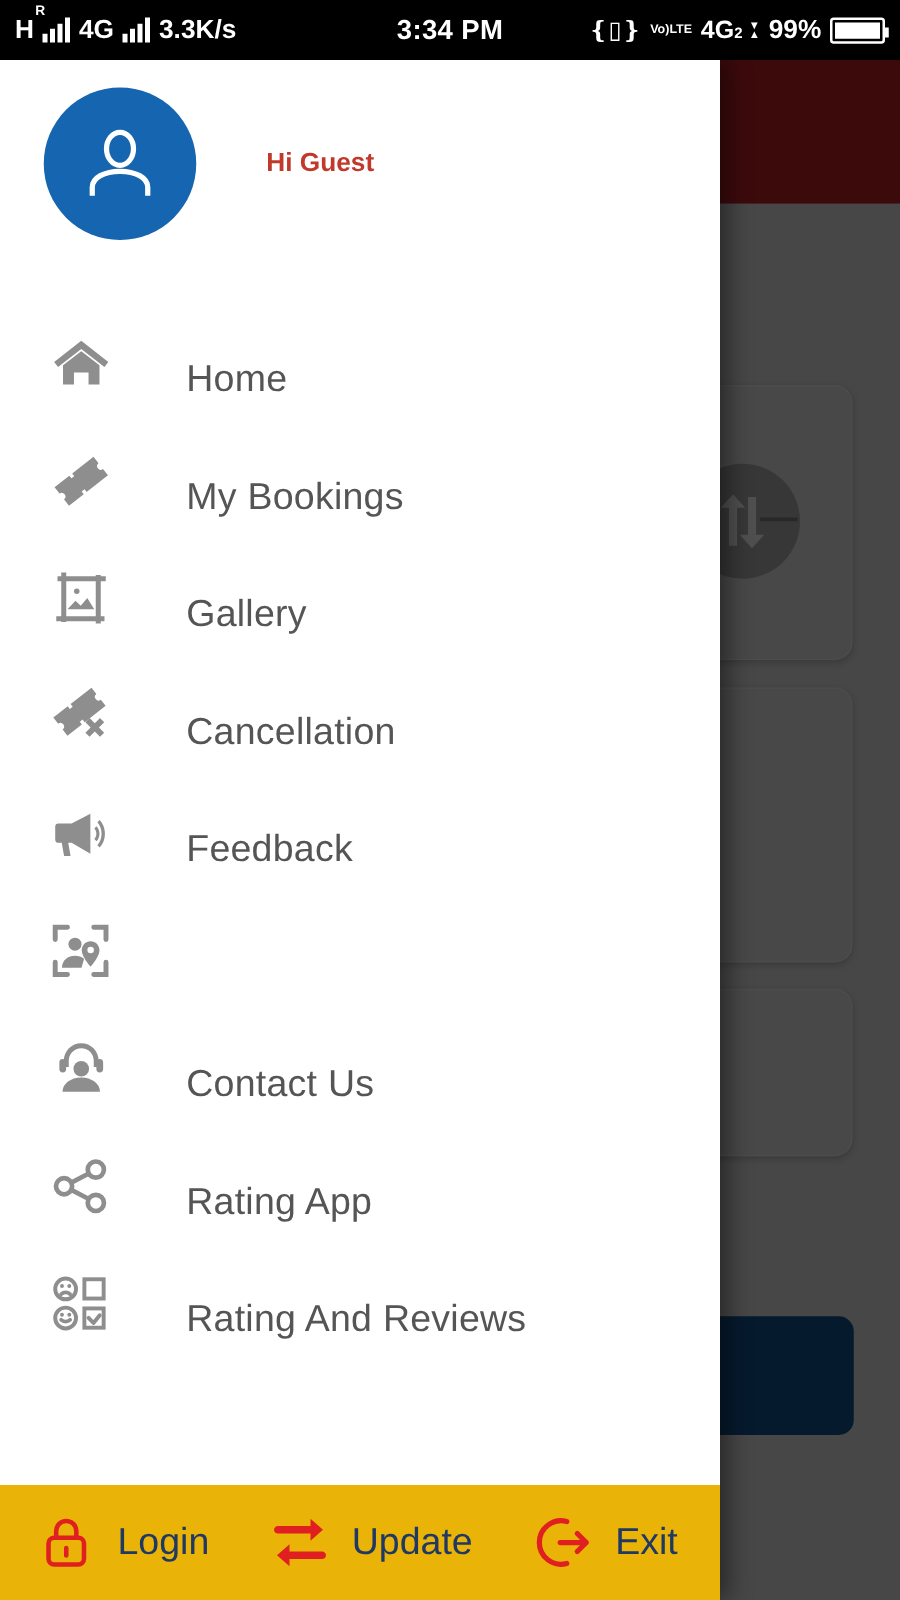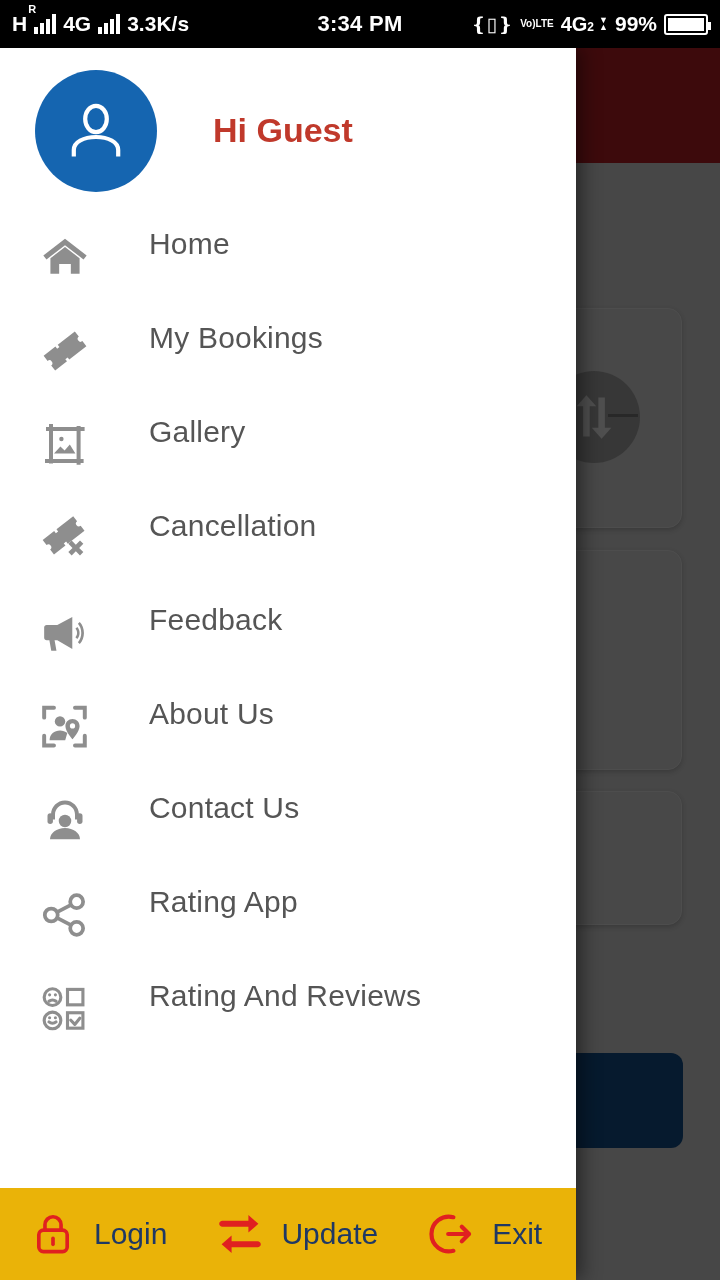--- a/index.html
+++ b/index.html
@@ -72,26 +72,26 @@
     display:flex; flex-direction:column;
   }
   .drawer-scroll{ flex:1 1 auto; overflow:hidden; }
 
   
   .profile{ display:flex; align-items:center; height:165px; padding-left:35px; }
   .avatar{
     width:122px; height:122px; border-radius:50%; background:#1565b0;
     display:flex; align-items:center; justify-content:center; flex:0 0 auto;
   }
-  .greeting{ margin-left:56px; color:#c0392b; font-size:34px; font-weight:bold; }
+  .greeting{ margin-left:56px; color:#c0392b; font-size:21px; font-weight:bold; }
 
   
   .menu{ padding-top:14px; }
   .menu-item{
-    display:flex; align-items:flex-start; height:94px; padding-left:35px; cursor:pointer;
+    display:flex; align-items:flex-end; height:94px; padding-left:35px; cursor:pointer;
   }
   .m-ico{
     width:60px; height:60px; flex:0 0 auto;
     display:flex; align-items:center; justify-content:center;
     color:#8e8e8e;
   }
   .m-label{ margin-left:54px; font-size:30px; color:#555555; letter-spacing:.2px; }
 
   
   .bottombar{
@@ -241,21 +241,20 @@
             <svg width="50" height="50" viewBox="0 0 24 24" fill="none" stroke="currentColor" stroke-width="1.9" stroke-linecap="round">
               <path d="M2 7.5V2.8h4.7M21.5 7.5V2.8h-4.7M2 16.2v4.7h4.7M21.5 16.2v4.7h-4.7"></path>
               <g fill="currentColor" stroke="none">
                 <circle cx="9.6" cy="9.3" r="2.5"></circle>
                 <path d="M4.6 18.3c0-2.9 2.3-4.6 5-4.6 1.3 0 2.6.4 3.5 1.2l-1 3.4z"></path>
                 <path d="M15.6 8.2c-1.9 0-3.4 1.5-3.4 3.4 0 2.5 3.4 6.3 3.4 6.3s3.4-3.8 3.4-6.3c0-1.9-1.5-3.4-3.4-3.4z"></path>
               </g>
               <circle cx="15.6" cy="11.5" r="1.25" fill="#ffffff" stroke="none"></circle>
             </svg>
           </span>
-          <span class="m-label">About Us</span>
         </div>
 
         <div class="menu-item">
           <span class="m-ico">
             <svg width="50" height="50" viewBox="0 0 24 24" fill="currentColor">
               <path d="M12 2.2c-3.7 0-6.7 3-6.7 6.7v2.4h1.9V8.9c0-2.6 2.1-4.8 4.8-4.8s4.8 2.1 4.8 4.8v2.4h1.9V8.9c0-3.7-3-6.7-6.7-6.7z"></path>
               <rect x="3.6" y="8.3" width="2.6" height="5.1" rx="1.3"></rect>
               <rect x="17.8" y="8.3" width="2.6" height="5.1" rx="1.3"></rect>
               <circle cx="12" cy="12" r="3"></circle>
               <path d="M12 15.4c-4 0-7.2 2.4-7.2 5.4h14.4c0-3-3.2-5.4-7.2-5.4z"></path>

